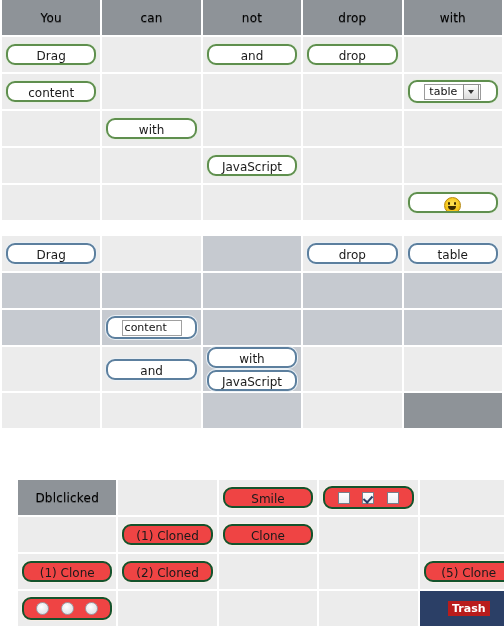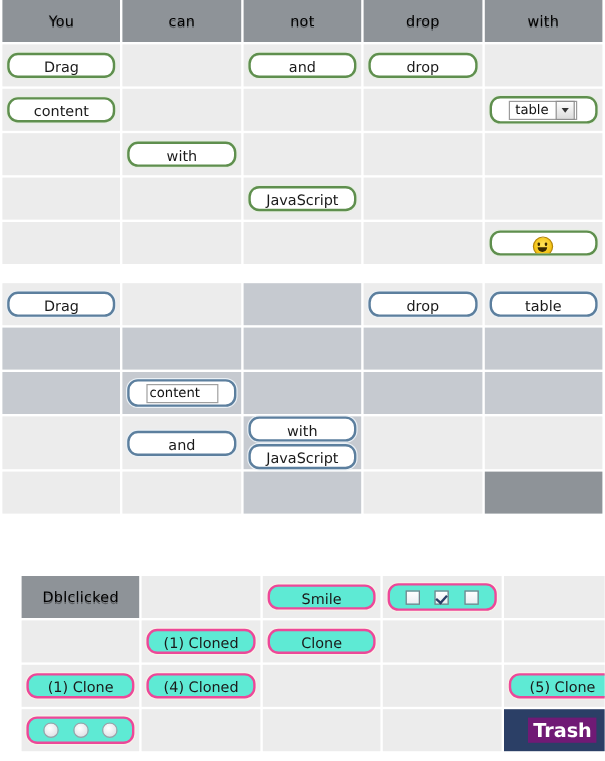--- a/index.html
+++ b/index.html
@@ -52,21 +52,21 @@
     background:#ffffff;
     border-radius:9px;
     font-size:12px;
     color:#1a1a1a;
     box-sizing:border-box;
     white-space:nowrap;
     overflow:hidden;
   }
   .box-green{border:2px solid #5f8f4e;box-shadow:0 0 0 1px #e6efe2;}
   .box-blue {border:2px solid #5c7f9e;box-shadow:0 0 0 1px #eaf0f5;}
-  .box-orange{border:2px solid #ec4899;box-shadow:0 0 0 1px #f8efe7;background:#5eead4;}
+  .box-orange{border:2px solid #14532d;box-shadow:0 0 0 1px #f8efe7;background:#ef4444;}
 
   .box-tall{height:23px;line-height:23px;}
 
   
   .smiley{
     display:inline-block;width:15px;height:15px;border-radius:50%;
     background:radial-gradient(circle at 50% 40%, #ffe45c 0%, #f5c518 60%, #d89e06 100%);
     border:1px solid #b5860a;position:relative;top:3px;
   }
   .smiley::before{
@@ -118,22 +118,22 @@
     border:solid #2c3e66;border-width:0 2px 2px 0;transform:rotate(42deg);
   }
   .rdo{
     width:13px;height:13px;box-sizing:border-box;border-radius:50%;
     border:1px solid #9aa0a8;
     background:radial-gradient(circle at 40% 35%, #ffffff 0%, #e3e5e9 70%, #cfd2d7 100%);
     display:inline-block;
   }
 
   .trashlabel{
-    display:inline-block;background:#701a75;color:#ffffff;
-    font-weight:bold;font-size:16px;padding:1px 4px;
+    display:inline-block;background:#b91c1c;color:#ffffff;
+    font-weight:bold;font-size:11px;padding:1px 4px;
   }
   .trashwrap{display:flex;align-items:center;justify-content:center;height:100%;}
 
   .stack{display:flex;flex-direction:column;gap:2px;}
 </style>
 </head>
 <body>
 
 <div class="page">
 
@@ -322,21 +322,21 @@
       </td>
       <td class="cell-light"></td>
       <td class="cell-light"></td>
     </tr>
 
     <tr>
       <td class="cell-light">
         <div class="box box-orange">(1) Clone</div>
       </td>
       <td class="cell-light">
-        <div class="box box-orange">(4) Cloned</div>
+        <div class="box box-orange">(2) Cloned</div>
       </td>
       <td class="cell-light"></td>
       <td class="cell-light"></td>
       <td class="cell-light">
         <div class="box box-orange">(5) Clone</div>
       </td>
     </tr>
 
     <tr>
       <td class="cell-light">

